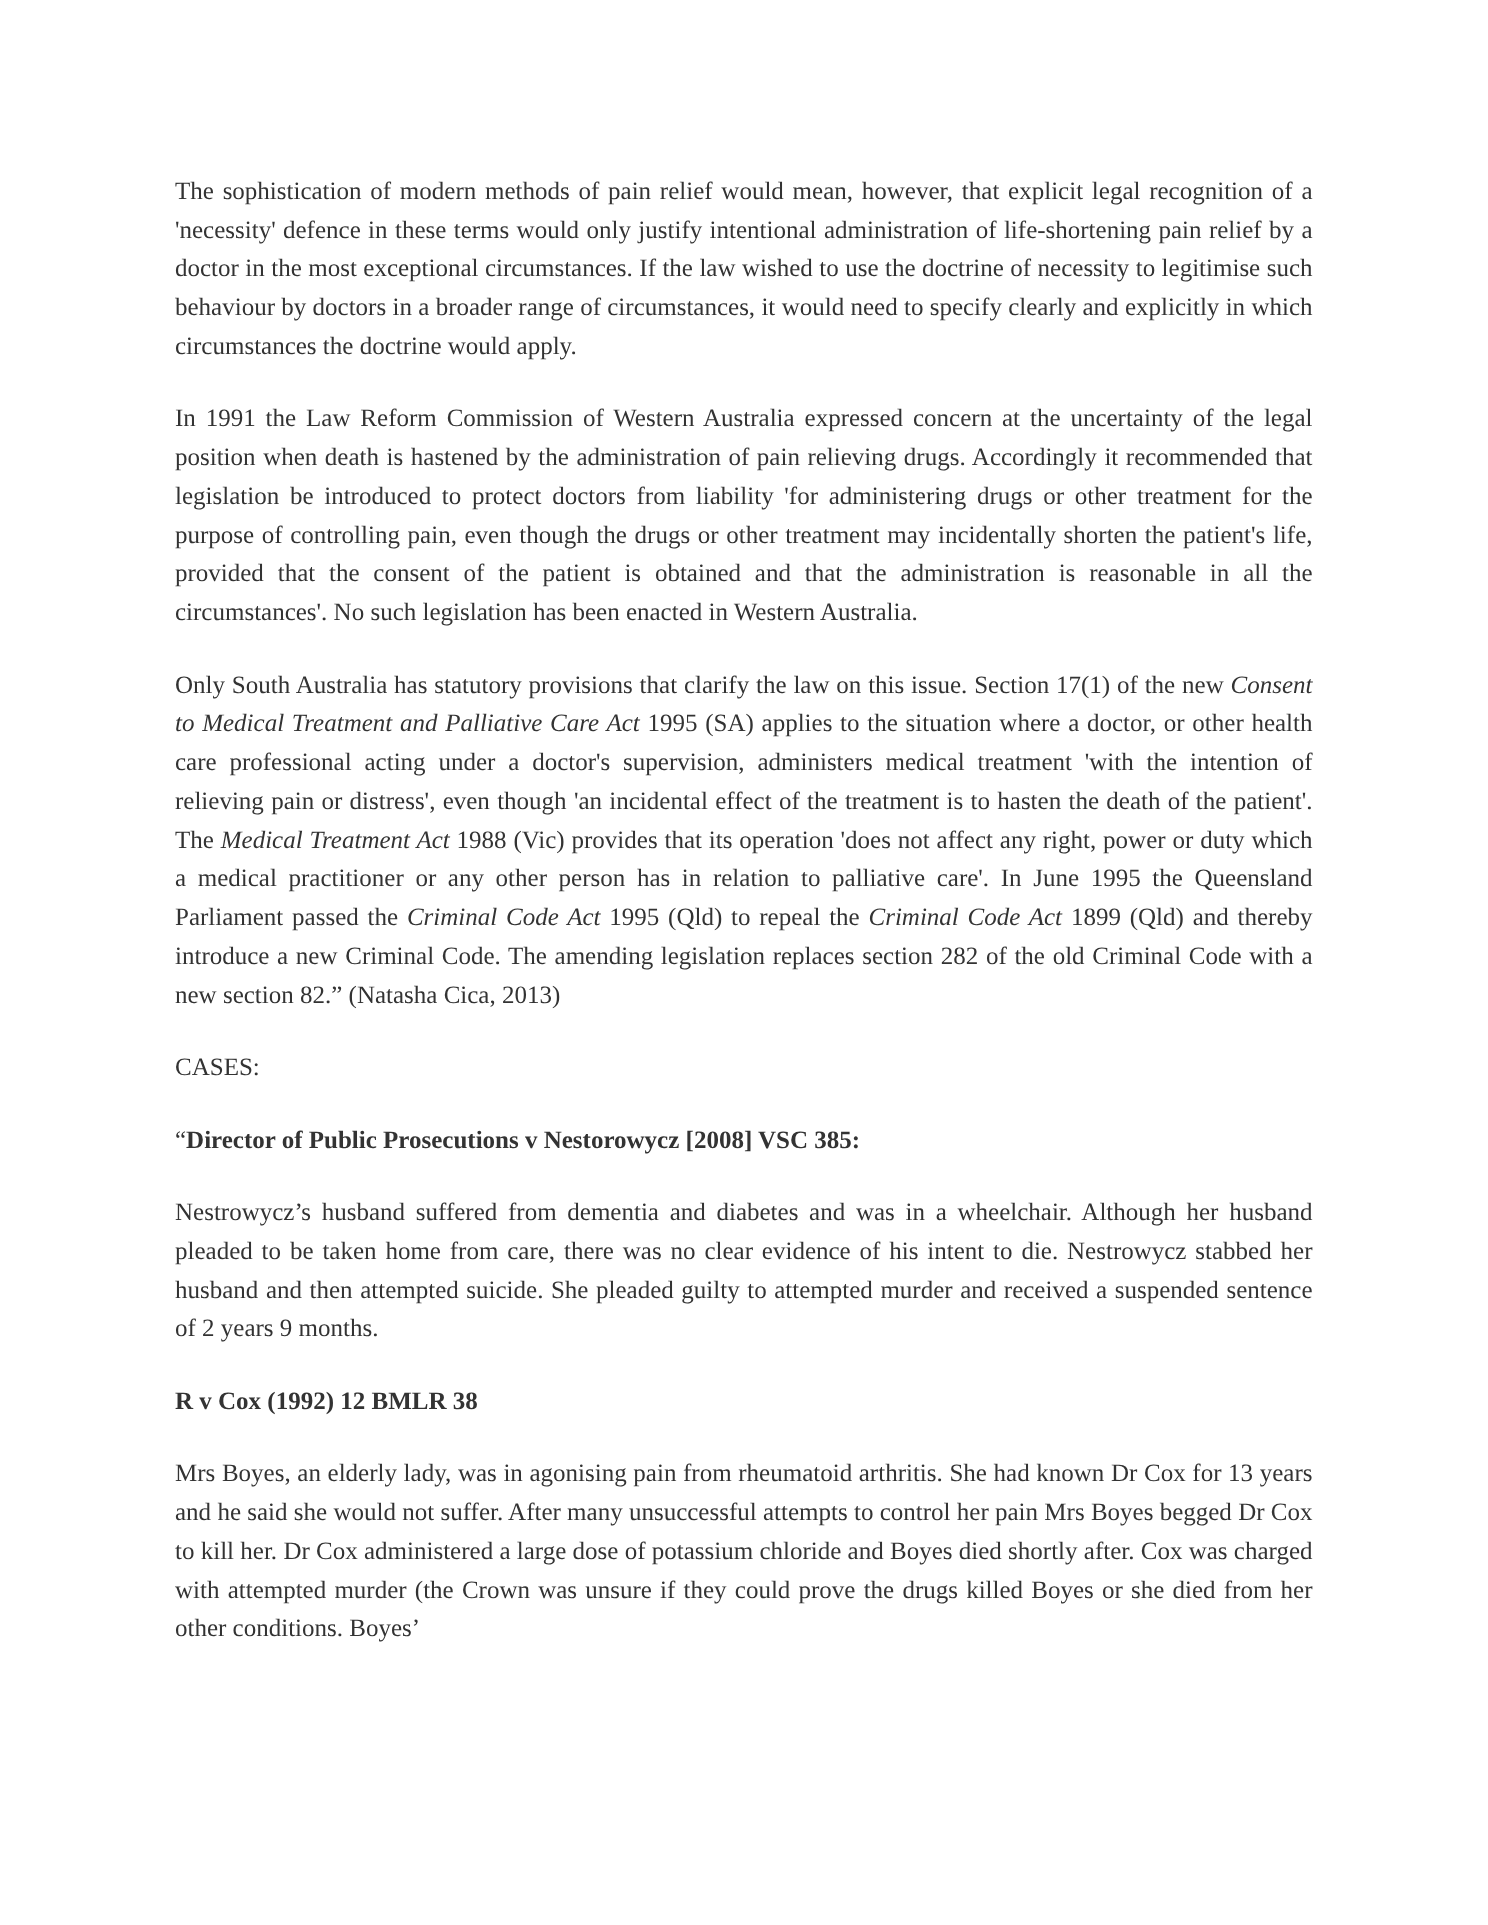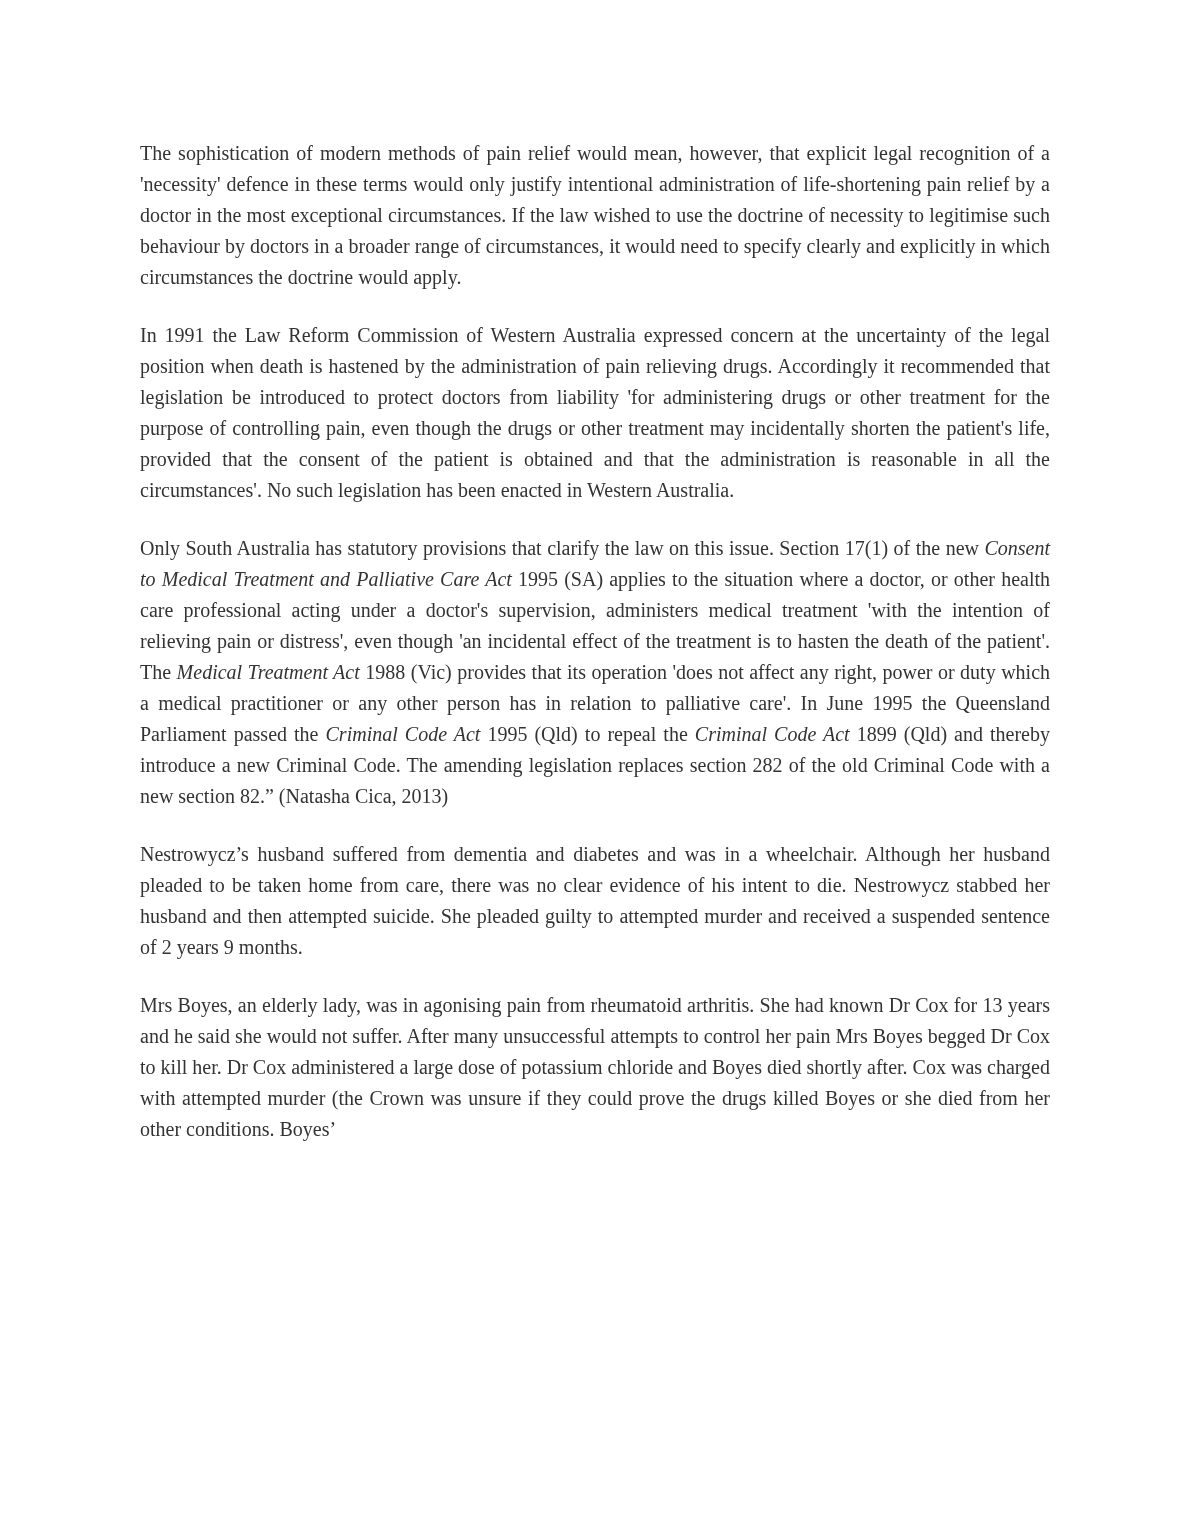--- a/index.html
+++ b/index.html
@@ -37,20 +37,23 @@
 <body>
 
 <div class="page">
 
   <p class="para">The sophistication of modern methods of pain relief would mean, however, that explicit legal recognition of a 'necessity' defence in these terms would only justify intentional administration of life-shortening pain relief by a doctor in the most exceptional circumstances. If the law wished to use the doctrine of necessity to legitimise such behaviour by doctors in a broader range of circumstances, it would need to specify clearly and explicitly in which circumstances the doctrine would apply.</p>
 
   <p class="para">In 1991 the Law Reform Commission of Western Australia expressed concern at the uncertainty of the legal position when death is hastened by the administration of pain relieving drugs. Accordingly it recommended that legislation be introduced to protect doctors from liability 'for administering drugs or other treatment for the purpose of controlling pain, even though the drugs or other treatment may incidentally shorten the patient's life, provided that the consent of the patient is obtained and that the administration is reasonable in all the circumstances'. No such legislation has been enacted in Western Australia.</p>
 
   <p class="para"><span>Only South Australia has statutory provisions that clarify the law on this issue. Section 17(1) of the new </span><span class="italic">Consent to Medical Treatment and Palliative Care Act</span><span> 1995 (SA) applies to the situation where a doctor, or other health care professional acting under a doctor's supervision, administers medical treatment 'with the intention of relieving pain or distress', even though 'an incidental effect of the treatment is to hasten the death of the patient'. The </span><span class="italic">Medical Treatment Act</span><span> 1988 (Vic) provides that its operation 'does not affect any right, power or duty which a medical practitioner or any other person has in relation to palliative care'. In June 1995 the Queensland Parliament passed the </span><span class="italic">Criminal Code Act</span><span> 1995 (Qld) to repeal the </span><span class="italic">Criminal Code Act</span><span> 1899 (Qld) and thereby introduce a new Criminal Code. The amending legislation replaces section 282 of the old Criminal Code with a new section 82.” (Natasha Cica, 2013)</span></p>
 
+  <p class="para">CASES:</p>
 
+  <p class="para"><span>“</span><span class="bold">Director of Public Prosecutions v Nestorowycz [2008] VSC 385:</span></p>
 
   <p class="para">Nestrowycz’s husband suffered from dementia and diabetes and was in a wheelchair. Although her husband pleaded to be taken home from care, there was no clear evidence of his intent to die. Nestrowycz stabbed her husband and then attempted suicide. She pleaded guilty to attempted murder and received a suspended sentence of 2 years 9 months.</p>
 
+  <p class="para bold">R v Cox (1992) 12 BMLR 38</p>
 
   <p class="para extra-gap-top">Mrs Boyes, an elderly lady, was in agonising pain from rheumatoid arthritis. She had known Dr Cox for 13 years and he said she would not suffer. After many unsuccessful attempts to control her pain Mrs Boyes begged Dr Cox to kill her. Dr Cox administered a large dose of potassium chloride and Boyes died shortly after. Cox was charged with attempted murder (the Crown was unsure if they could prove the drugs killed Boyes or she died from her other conditions. Boyes’</p>
 
 </div>
 
 </body></html>

